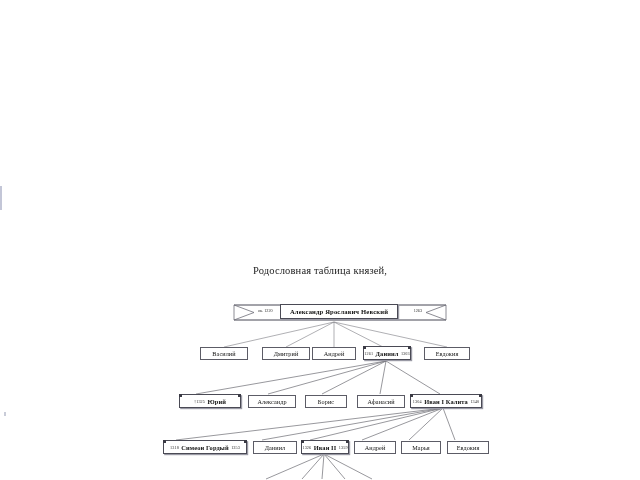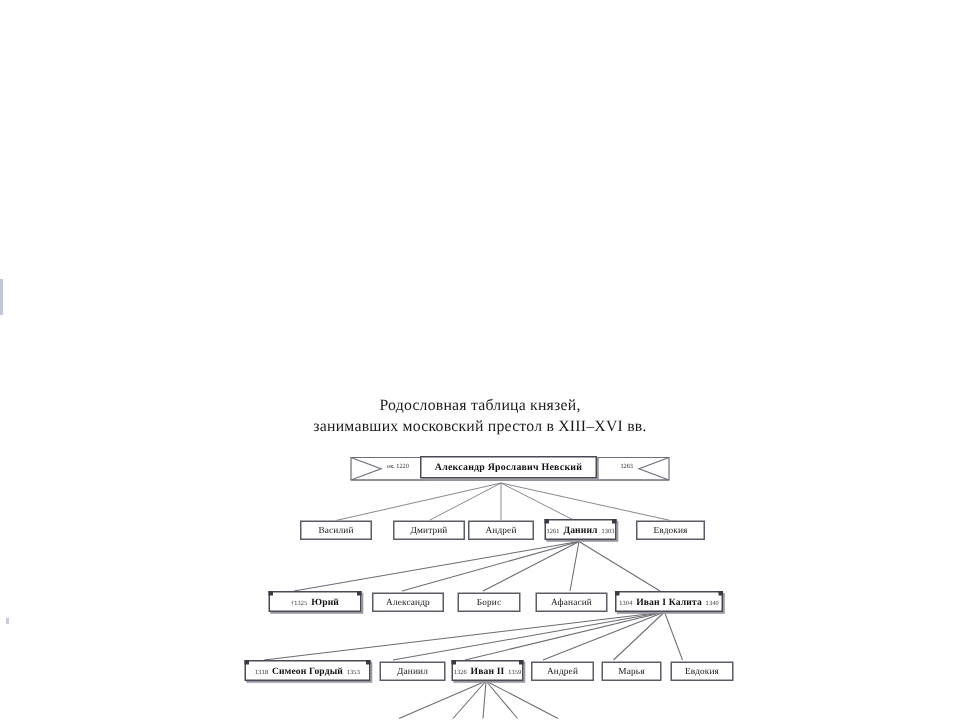--- a/index.html
+++ b/index.html
@@ -160,21 +160,20 @@
 </head>
 <body>
 
 <div class="edge-artifact"></div>
 <div class="edge-speck"></div>
 
 <div id="chart-stage">
 
   <div class="title-block">
     <div class="title-line">Родословная таблица князей,</div>
-    <div class="title-line">занимавших московский престол в XIII–XVI вв.</div>
   </div>
 
   <svg id="connectors" viewBox="0 0 640 480">
     <g stroke="#7a7a82" stroke-width="0.6" fill="none">
 
       <line x1="334" y1="322" x2="224" y2="347"></line>
       <line x1="334" y1="322" x2="286" y2="347"></line>
       <line x1="334" y1="322" x2="334" y2="347"></line>
       <line x1="334" y1="322" x2="383" y2="347"></line>
       <line x1="334" y1="322" x2="447" y2="347"></line>

